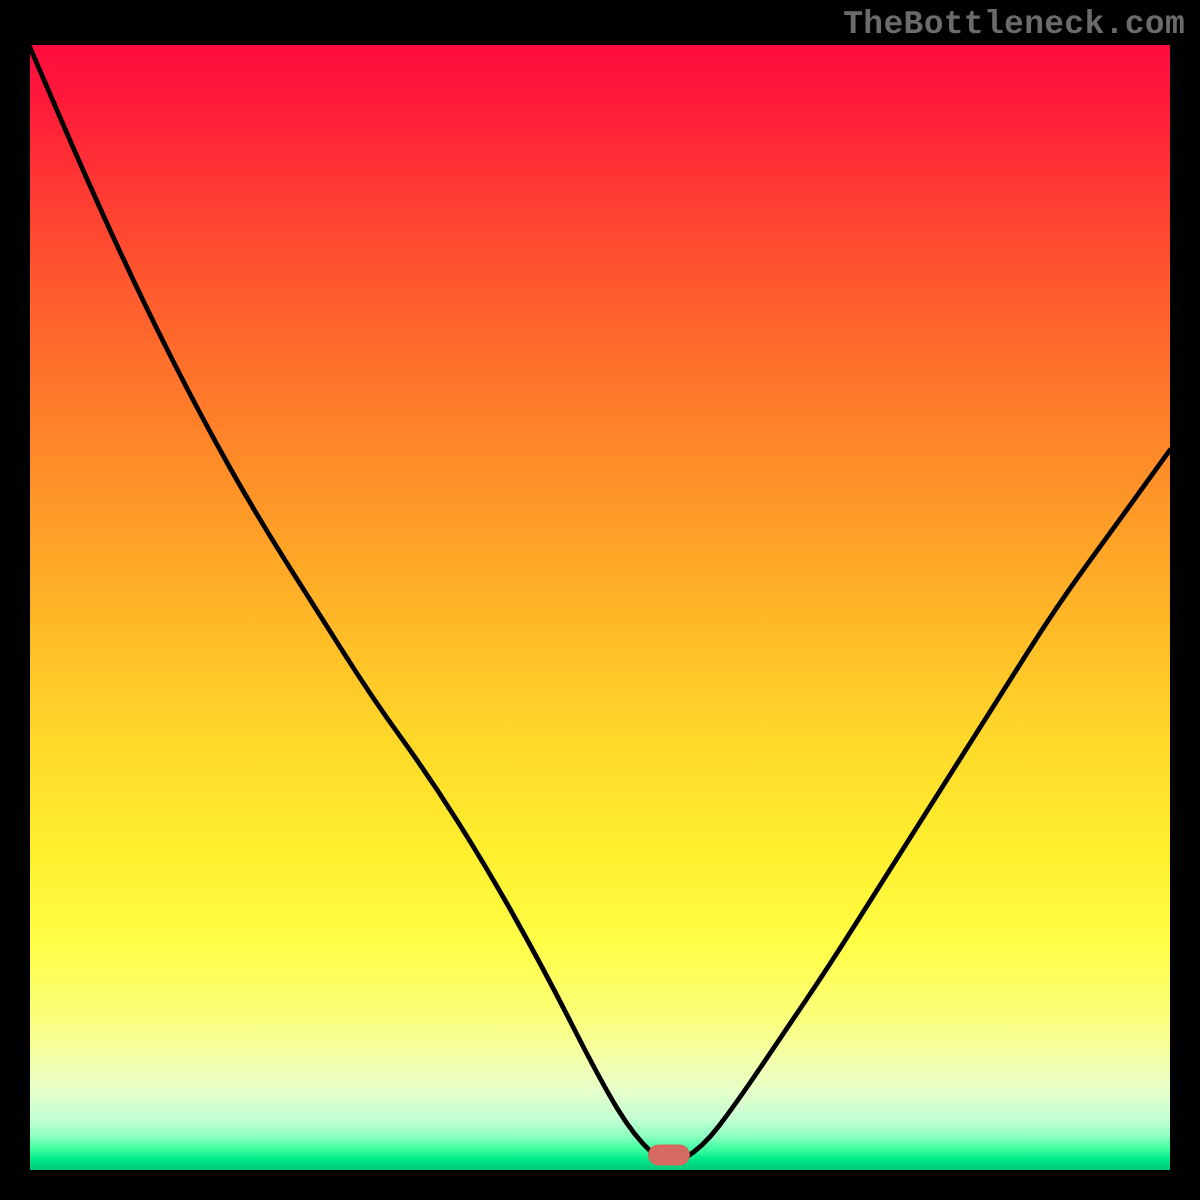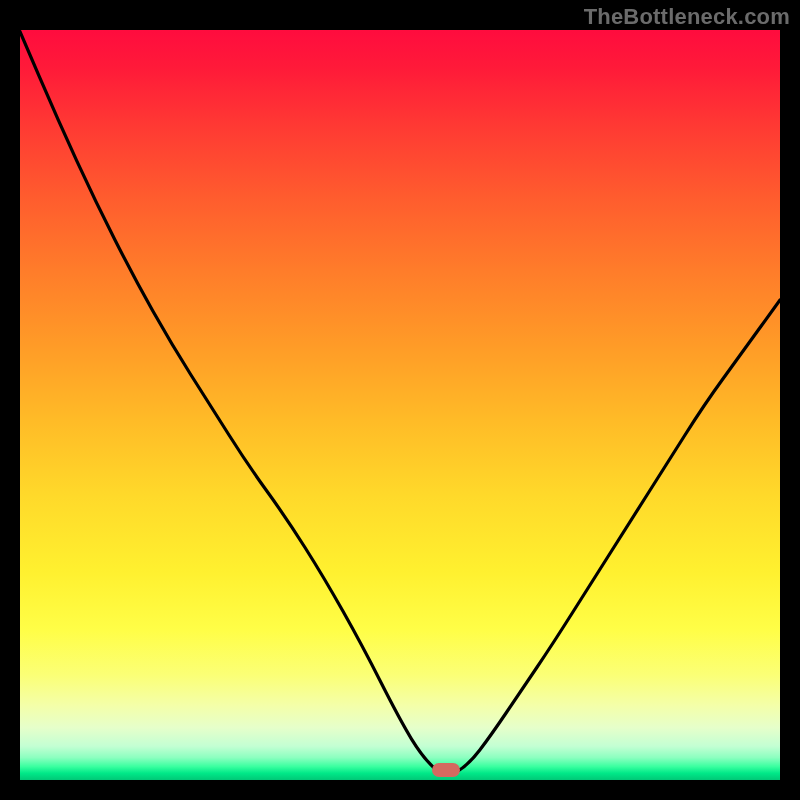--- a/index.html
+++ b/index.html
@@ -9,20 +9,21 @@
     height: 800px;
     background: #000;
     font-family: Arial, Helvetica, sans-serif;
     overflow: hidden;
   }
   .frame {
     position: relative;
     width: 800px;
     height: 800px;
     background: #000;
+    font-family: Liberation Mono, monospace;
   }
   .attribution {
     position: absolute;
     top: 4px;
     right: 10px;
     color: #6b6b6b;
     font-size: 22px;
     font-weight: bold;
     letter-spacing: 0.2px;
     z-index: 5;

